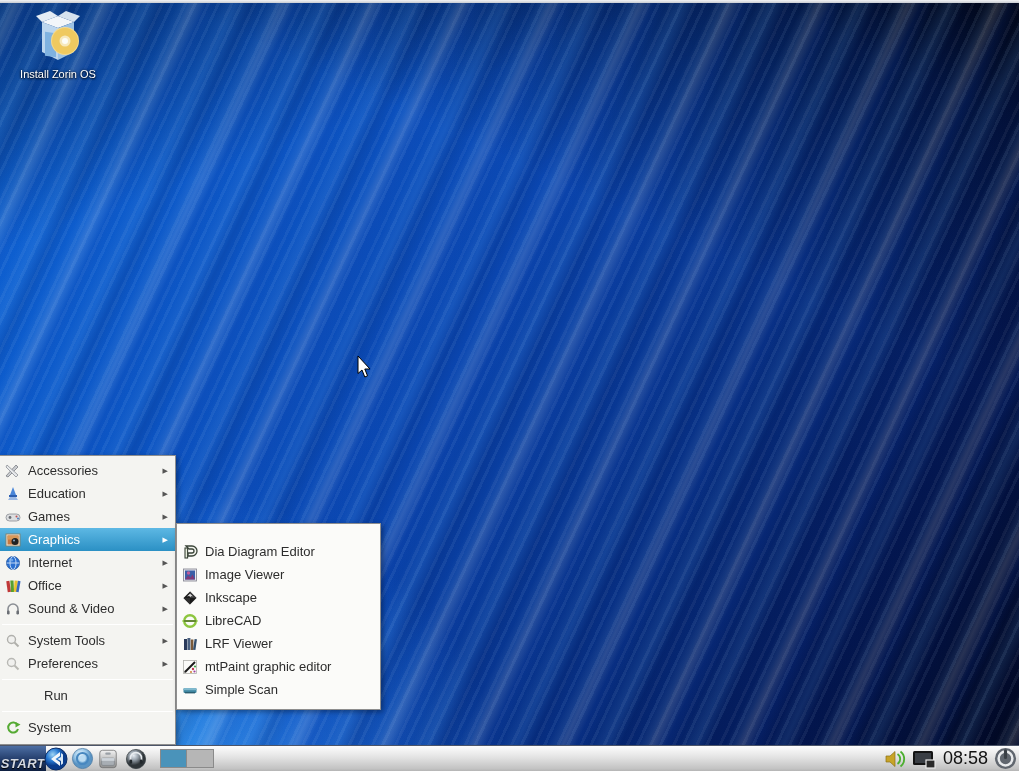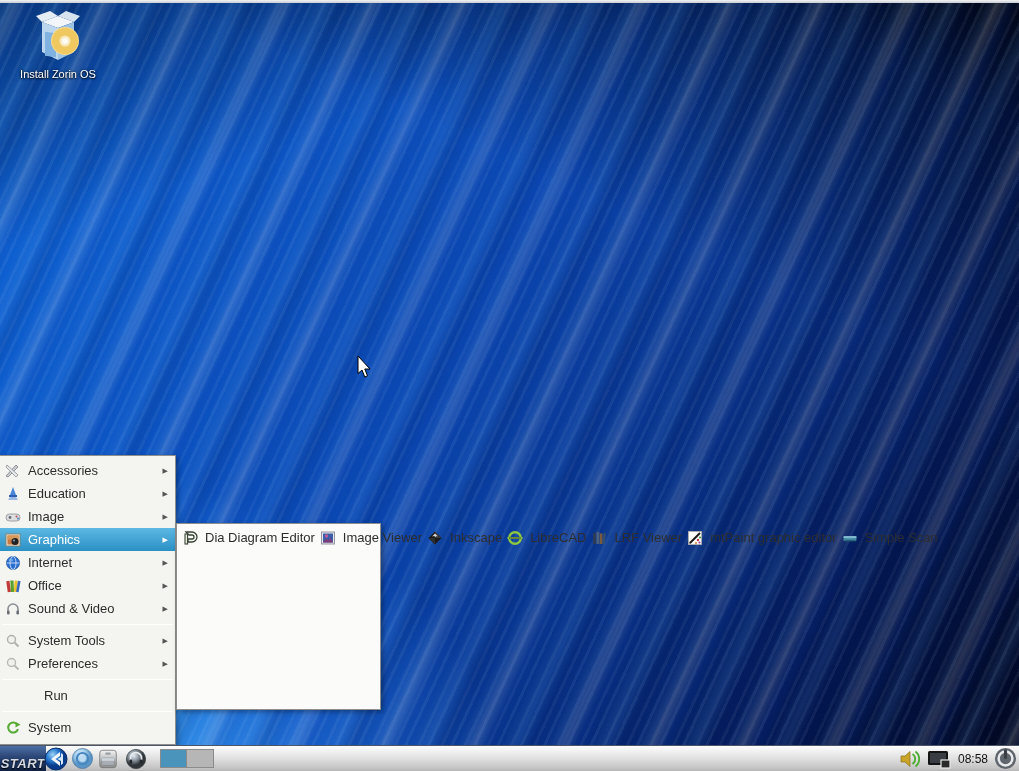--- a/index.html
+++ b/index.html
@@ -31,21 +31,21 @@
   .desktop-icon .glyph { margin:0 auto; width:52px; height:56px; }
   .desktop-icon .lbl { margin-top:2px; font-size:11px; line-height:17px; color:#fff;
     text-shadow:0 1px 2px rgba(0,0,0,0.9), 0 0 3px rgba(0,0,0,0.7); }
 
   
   .menu-panel { position:absolute; left:0; top:455px; width:176px; height:290px;
     background:#f4f4f1; border:1px solid #8e8e8e; border-left:none;
     box-shadow:2px 2px 5px rgba(0,0,0,0.35); padding-top:3px; display:flex; flex-direction:column; }
   .submenu-panel { position:absolute; left:176px; top:523px; width:205px; height:187px;
     background:#fbfbf9; border:1px solid #8e8e8e;
-    box-shadow:2px 2px 5px rgba(0,0,0,0.35); padding-top:2px; display:flex; flex-direction:row; }
+    box-shadow:2px 2px 5px rgba(0,0,0,0.35); padding-top:16px; display:flex; flex-direction:column; }
 
   .mitem { height:23px; display:flex; align-items:center; padding-left:5px; cursor:default; }
   .mitem .lbl { font-size:13px; color:#2d2d2d; white-space:nowrap; }
   .mitem .arrow { margin-left:auto; margin-right:7px; font-size:7px; color:#555; }
   .mitem.sel { background:linear-gradient(#5db8e4,#2b90c4); }
   .mitem.sel .lbl, .mitem.sel .arrow { color:#fff; }
   .mitem.noicon { padding-left:44px; }
   .msep { height:1px; background:#dcdcd8; border-bottom:1px solid #fff; margin:4px 2px; }
 
   .mi { width:16px; height:16px; margin-right:7px; flex:none; display:flex;
@@ -59,21 +59,21 @@
     background:linear-gradient(#4d6fa4,#233c6a 55%,#0e1f40); cursor:pointer; }
   .start-btn span { font-size:13px; font-weight:bold; font-style:italic; letter-spacing:0.5px;
     color:#d4d9e2; text-shadow:0 1px 1px #000; }
   .launch { width:24px; height:24px; margin-left:2px; flex:none; cursor:pointer;
     display:flex; align-items:center; justify-content:center; }
   .pager { display:flex; margin-left:12px; }
   .ws { width:27px; height:19px; border:1px solid #8a8a8a; cursor:pointer; }
   .ws.active { background:#4a93ba; }
   .ws.inactive { background:#b6b6b6; border-left:none; }
   .tray { margin-left:auto; display:flex; align-items:center; }
-  .clock { font-size:12px; color:#121212; margin:0 6px 0 6px; }
+  .clock { font-size:18px; color:#121212; margin:0 6px 0 6px; }
   .tray .ticon { flex:none; display:flex; align-items:center; justify-content:center; cursor:pointer; }
 
   
   .cursor { position:absolute; left:357px; top:356px; width:15px; height:23px; z-index:50; }
 </style>
 </head>
 <body>
 
 <div class="desktop"></div>
 <div class="top-strip"></div>
@@ -123,21 +123,21 @@
 
   <div class="mitem">
     <span class="mi">
       <svg width="16" height="16" viewBox="0 0 16 16">
         <rect x="1" y="5" width="14" height="7" rx="3.5" fill="#dcdee0" stroke="#8a8e94" stroke-width="0.8"></rect>
         <circle cx="5" cy="8.5" r="1.4" fill="#6a6e74"></circle>
         <circle cx="11.5" cy="7.5" r="1" fill="#c05050"></circle>
         <circle cx="13" cy="9.5" r="1" fill="#5080c0"></circle>
       </svg>
     </span>
-    <span class="lbl">Image</span>
+    <span class="lbl">Games</span>
     <span class="arrow">▶</span>
   </div>
 
   <div class="mitem sel">
     <span class="mi">
       <svg width="16" height="16" viewBox="0 0 16 16">
         <rect x="1" y="2" width="14" height="12" fill="#e8e2d4" stroke="#8a7a5a" stroke-width="0.8"></rect>
         <rect x="2.5" y="3.5" width="11" height="9" fill="#c87840"></rect>
         <rect x="2.5" y="3.5" width="11" height="4" fill="#d89858"></rect>
         <circle cx="10" cy="9.5" r="3.5" fill="#222"></circle>

